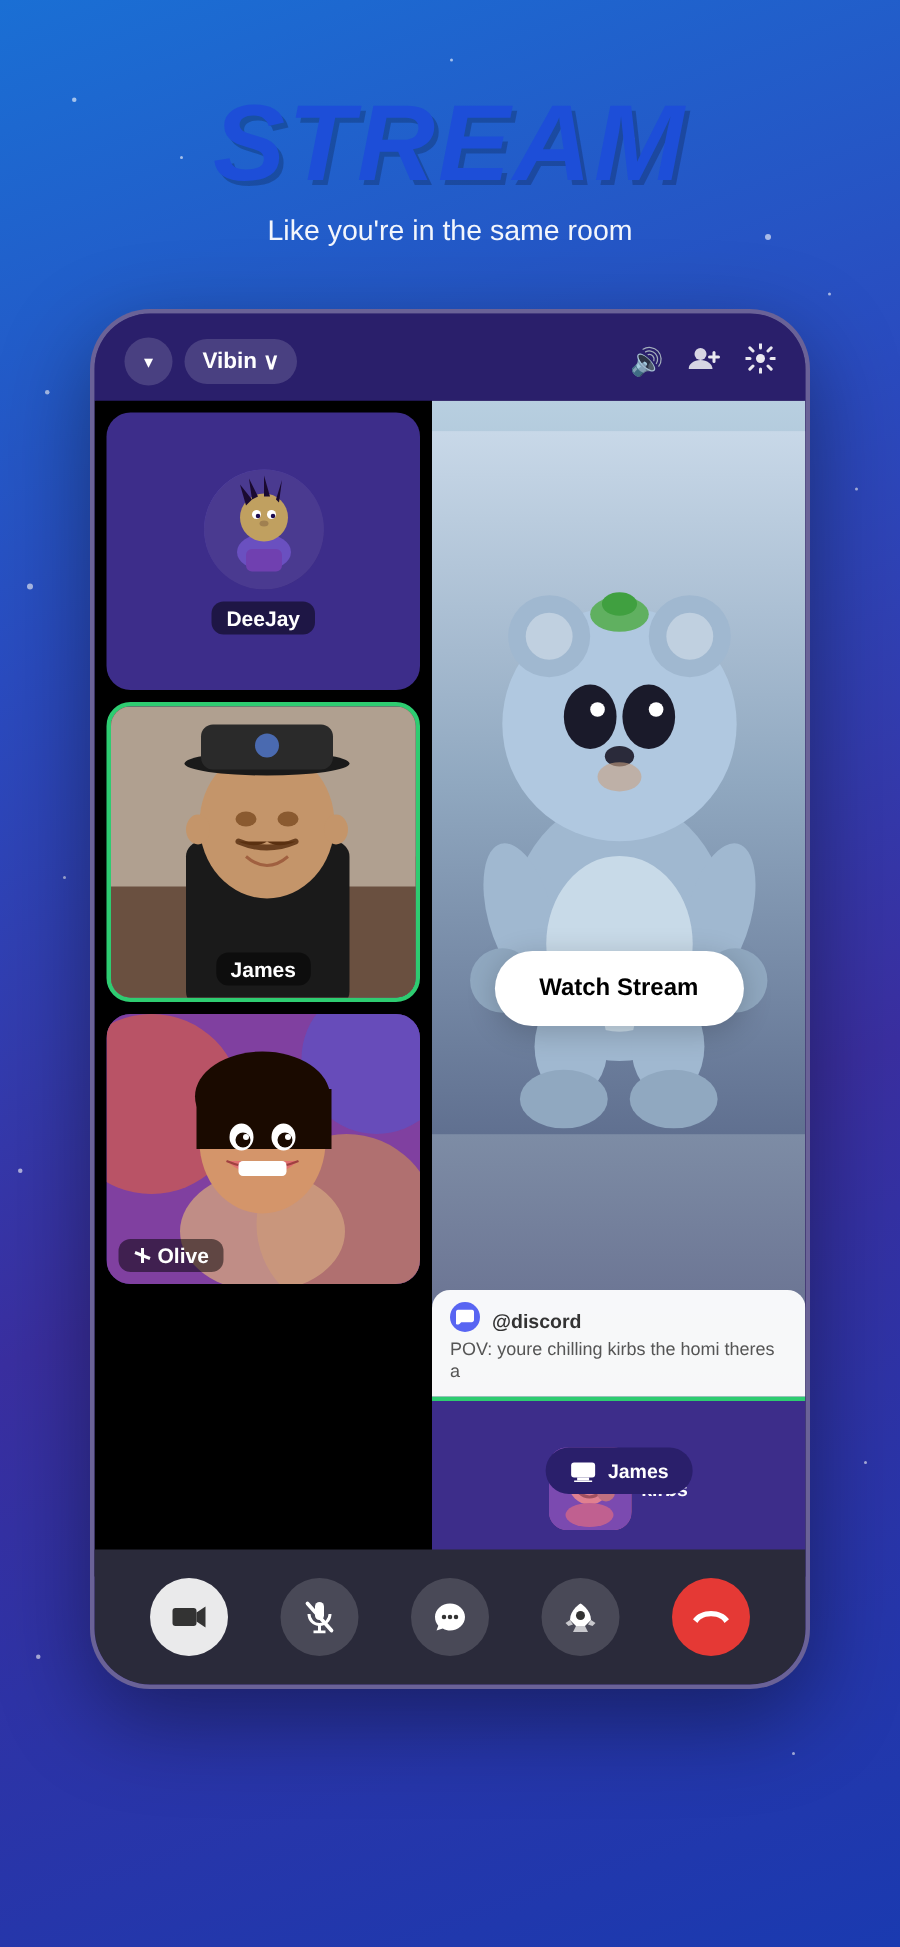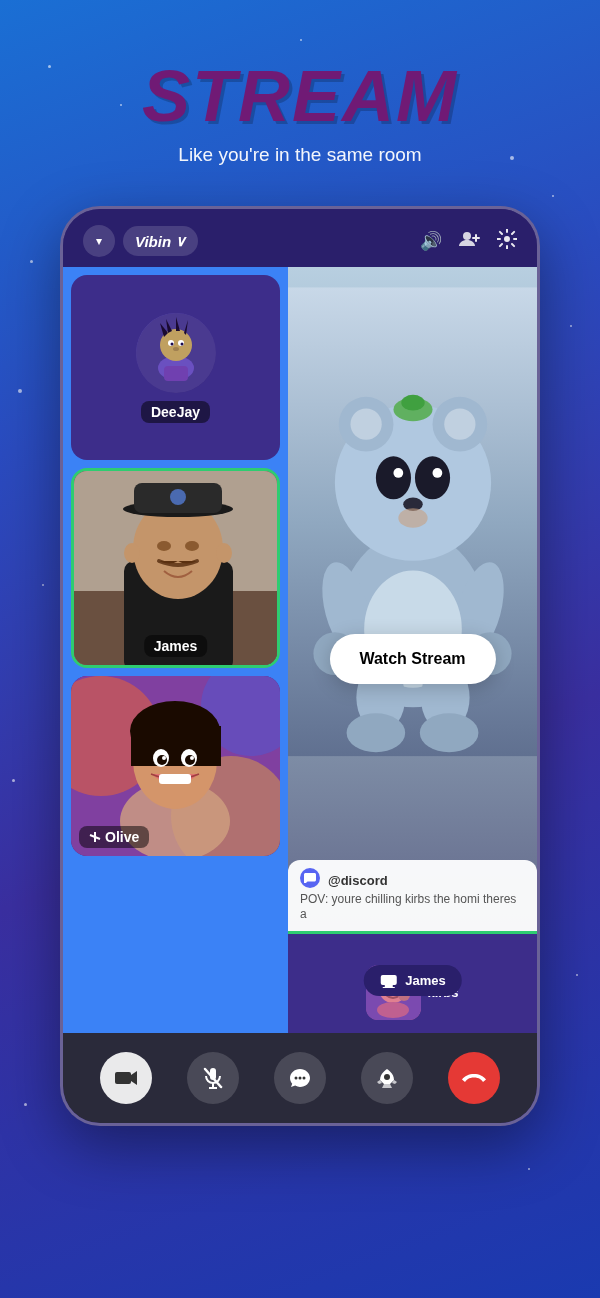--- a/index.html
+++ b/index.html
@@ -31,21 +31,21 @@
       text-align: center;
       padding-top: 60px;
       padding-bottom: 30px;
       position: relative;
       z-index: 2;
     }
 
     .main-title {
       font-size: 72px;
       font-weight: 900;
-      color: #701a75;
+      color: #1d4ed8;
       line-height: 1.0;
       letter-spacing: 2px;
       text-transform: uppercase;
       font-style: italic;
       text-shadow: 3px 3px 0px rgba(0,0,0,0.2);
     }
 
     .subtitle {
       font-size: 19px;
       color: white;
@@ -104,23 +104,21 @@
     }
 
     .channel-name {
       background: rgba(255,255,255,0.15);
       color: white;
       font-size: 15px;
       font-weight: 600;
       padding: 6px 12px;
       border-radius: 16px;
       display: flex;
-      align-items: center;
       gap: 4px;
-      font-style: italic;
     }
 
     .top-bar-right {
       display: flex;
       gap: 16px;
       align-items: center;
     }
 
     .icon-btn {
       color: white;
@@ -131,21 +129,21 @@
     
     .content-area {
       display: flex;
       height: calc(100% - 130px);
       gap: 0;
     }
 
     
     .left-panel {
       width: 225px;
-      background: #3b82f6;
+      background: #000000;
       display: flex;
       flex-direction: column;
       gap: 8px;
       padding: 8px;
       flex-shrink: 0;
     }
 
     
     .participant-tile {
       border-radius: 16px;

